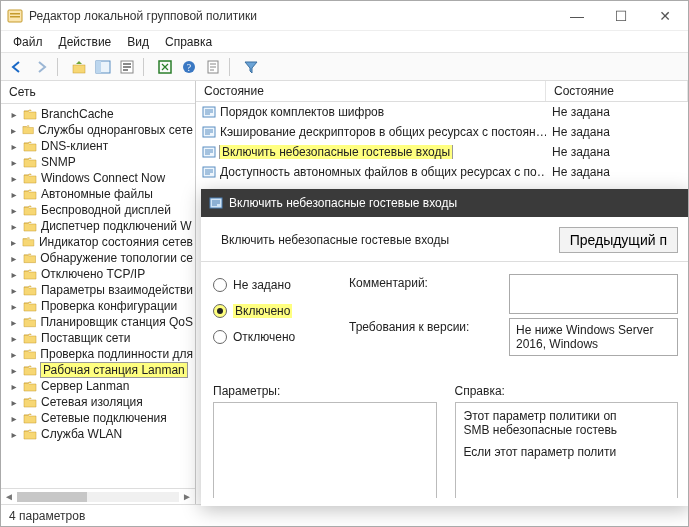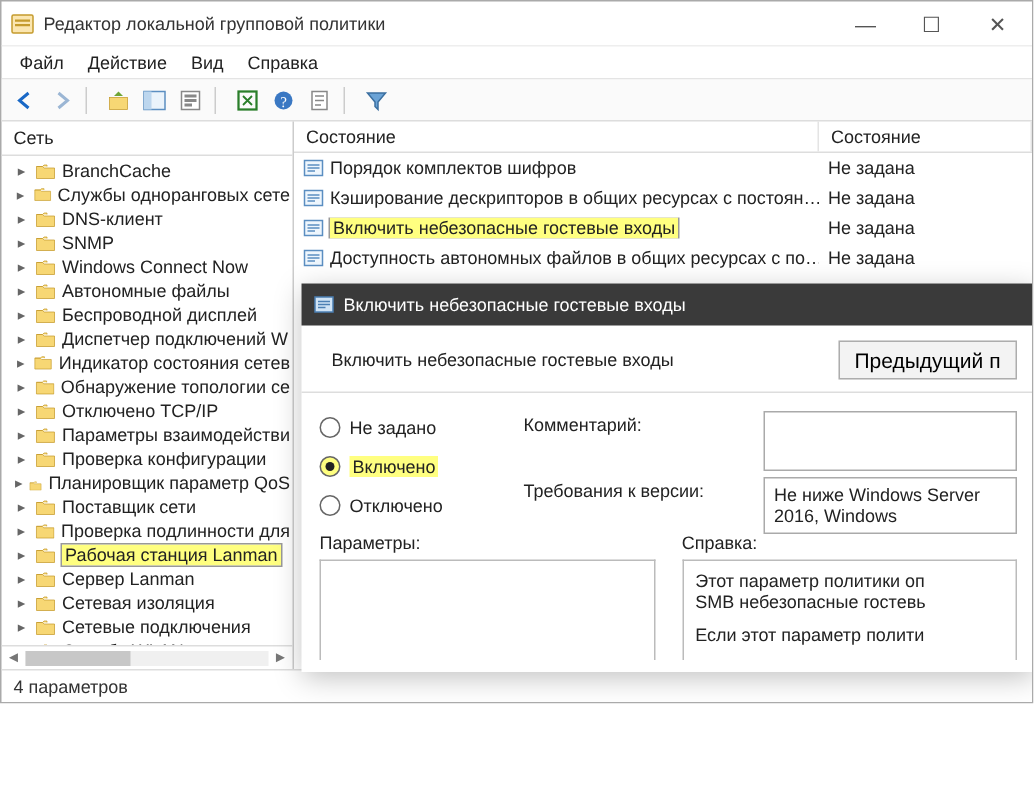--- a/index.html
+++ b/index.html
@@ -1,17 +1,17 @@
 <!DOCTYPE html>
 <html><head>
 <meta charset="utf-8">
 <style>
   * { box-sizing: border-box; }
   html, body { margin: 0; padding: 0; font-family: "Segoe UI", Tahoma, sans-serif; font-size: 12px; color: #222; background: #fff; }
-  .window { width: 689px; height: 469px; border: 1px solid #aaa; display: flex; flex-direction: column; overflow: hidden; }
+  .window { width: 689px; height: 527px; border: 1px solid #aaa; display: flex; flex-direction: column; overflow: hidden; }
   .titlebar { height: 30px; display: flex; align-items: center; padding: 0 6px; border-bottom: 1px solid #eee; }
   .titlebar .icon { width: 16px; height: 16px; margin-right: 6px; }
   .titlebar .title { flex: 1; font-size: 12px; color: #333; }
   .winbtns { display: flex; gap: 18px; padding-right: 4px; color: #555; }
   .winbtn { width: 26px; text-align: center; cursor: default; font-size: 14px; line-height: 14px; }
   .menubar { height: 22px; display: flex; align-items: center; gap: 16px; padding: 0 12px; border-bottom: 1px solid #e4e4e4; }
   .menuitem { cursor: default; }
   .toolbar { height: 28px; display: flex; align-items: center; gap: 4px; padding: 0 6px; border-bottom: 1px solid #ddd; background: #fafafa; }
   .tbtn { width: 20px; height: 20px; display: flex; align-items: center; justify-content: center; cursor: default; }
   .tbtn svg { width: 16px; height: 16px; }
@@ -261,21 +261,21 @@
                 <path class="folder-closed" d="M1 3 h4 l1 -1 h2 v1"></path>
               </svg></span>
             <span class="label">Проверка конфигурации</span>
           </div>
           <div class="tree-item">
             <span class="exptoggle">▸</span>
             <span class="ficon"><svg viewBox="0 0 14 12">
                 <path class="folder-closed" d="M1 3 h4 l1 1 h7 v7 h-12 z"></path>
                 <path class="folder-closed" d="M1 3 h4 l1 -1 h2 v1"></path>
               </svg></span>
-            <span class="label">Планировщик параметр QoS</span>
+            <span class="label">Планировщик станция QoS</span>
           </div>
           <div class="tree-item">
             <span class="exptoggle">▸</span>
             <span class="ficon"><svg viewBox="0 0 14 12">
                 <path class="folder-closed" d="M1 3 h4 l1 1 h7 v7 h-12 z"></path>
                 <path class="folder-closed" d="M1 3 h4 l1 -1 h2 v1"></path>
               </svg></span>
             <span class="label">Поставщик сети</span>
           </div>
           <div class="tree-item">

